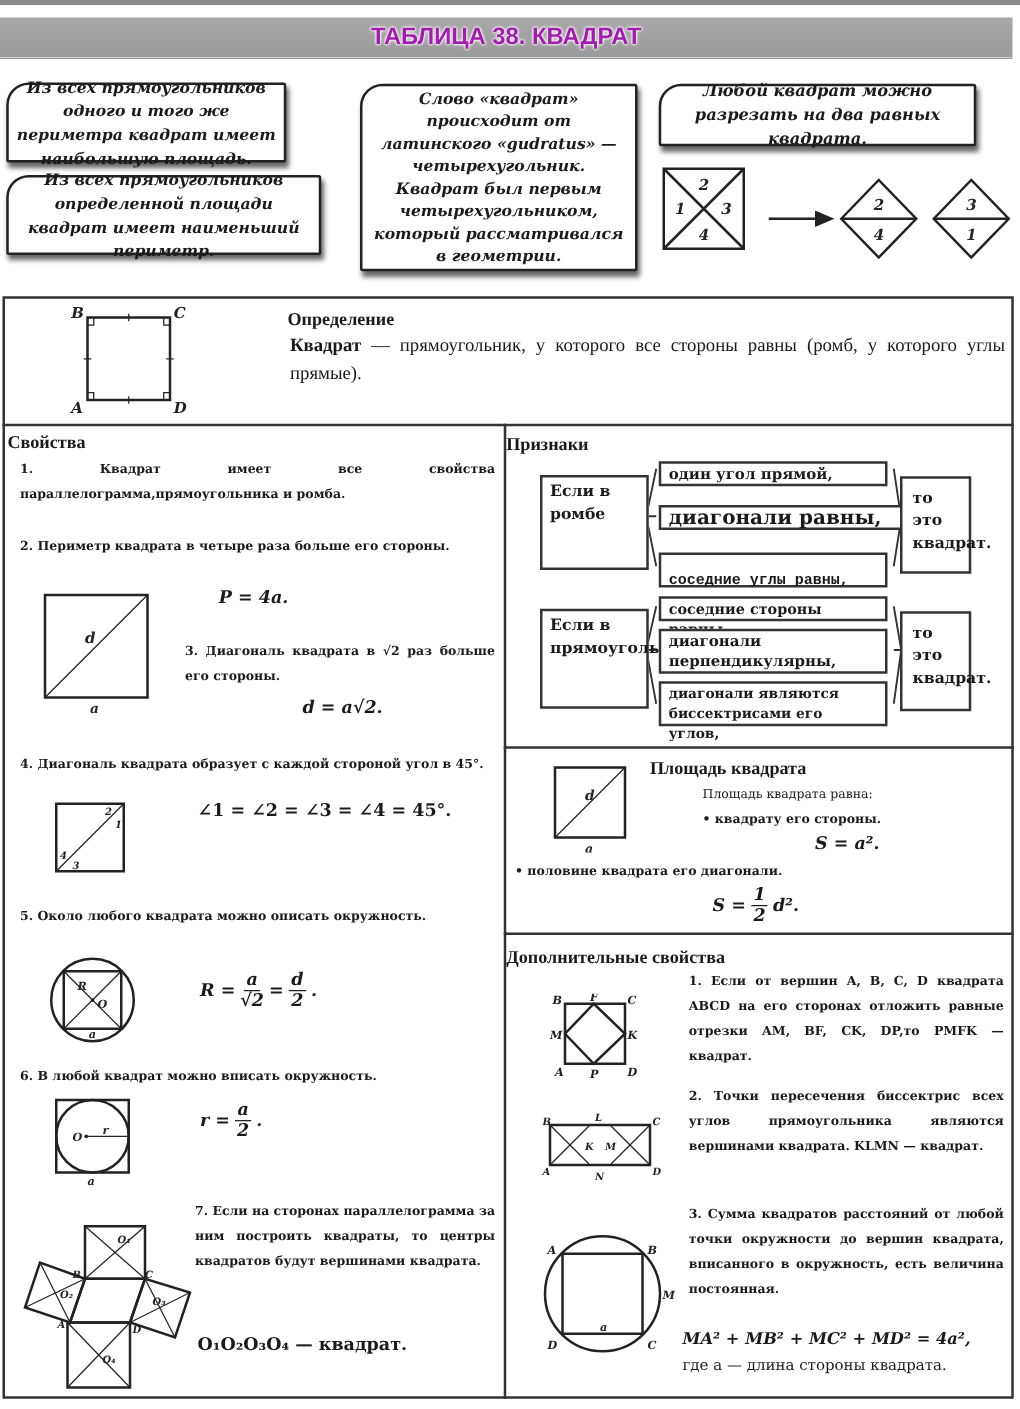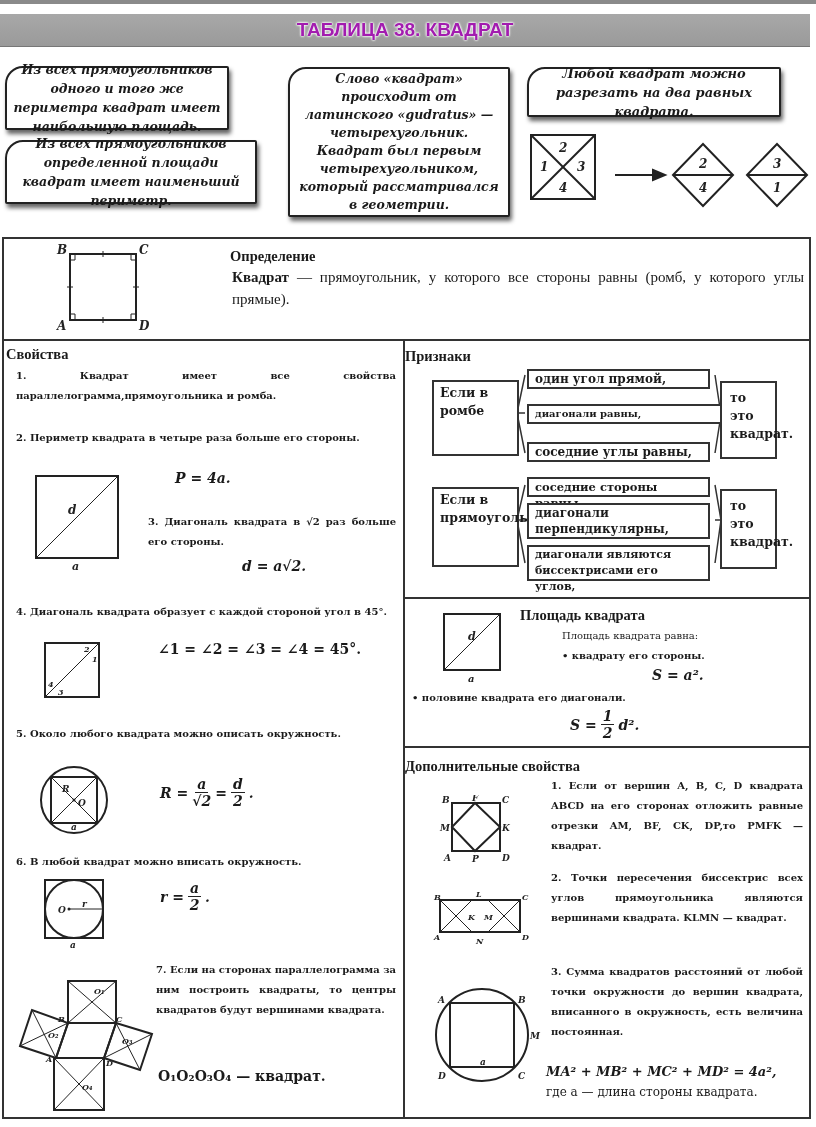--- a/index.html
+++ b/index.html
@@ -200,22 +200,22 @@
 <svg class="abs" style="left:405px;top:365px;" width="406" height="230">
   <g stroke="#333" stroke-width="1.5" fill="none">
     <path d="M112 48 L120 10 M112 48 L120 48 M112 48 L120 88"></path>
     <path d="M310 10 L316 50 M310 48 L316 50 M310 88 L316 50"></path>
     <path d="M112 155 L120 120 M112 155 L120 155 M112 155 L120 198"></path>
     <path d="M310 120 L316 155 M310 155 L316 155 M310 198 L316 155"></path>
   </g>
 </svg>
 <div class="abs box" style="left:432px;top:380px;width:87px;height:76px;">Если в ромбе</div>
 <div class="abs box" style="left:527px;top:369px;width:183px;height:20px;padding:0 6px;font-size:12px;line-height:16px;">один угол прямой,</div>
-<div class="abs box" style="left:527px;top:404px;width:221px;height:20px;padding:0 6px;font-size:10px;line-height:16px;">диагонали равны,</div>
-<div class="abs box" style="left:527px;top:442px;width:183px;height:20px;padding:0 6px;font-size:12px;line-height:16px;">соседние углы равны,</div>
+<div class="abs box" style="left:527px;top:404px;width:221px;height:20px;padding:0 6px;font-size:16px;line-height:16px;">диагонали равны,</div>
+<div class="abs box" style="left:527px;top:442px;width:183px;height:20px;padding:12px 6px;font-size:12px;line-height:16px;font-family:Liberation Mono, monospace;">соседние углы равны,</div>
 <div class="abs box" style="left:720px;top:381px;width:57px;height:78px;padding:6px 8px;">то это квадрат.</div>
 
 <div class="abs box" style="left:432px;top:487px;width:87px;height:80px;">Если в прямоугольнике</div>
 <div class="abs box" style="left:527px;top:477px;width:183px;height:20px;padding:0 6px;font-size:11.5px;line-height:16px;">соседние стороны равны,</div>
 <div class="abs box" style="left:527px;top:503px;width:183px;height:36px;padding:0 6px;font-size:12px;line-height:16px;">диагонали перпендикулярны,</div>
 <div class="abs box" style="left:527px;top:545px;width:183px;height:36px;padding:0 6px;font-size:11px;line-height:16px;">диагонали являются биссектрисами его углов,</div>
 <div class="abs box" style="left:720px;top:489px;width:57px;height:80px;padding:6px 8px;">то это квадрат.</div>
 
 <svg class="abs" style="left:440px;top:610px;" width="70" height="72">
   <rect x="4" y="4" width="56" height="56" stroke="#222" stroke-width="2" fill="none"></rect>

